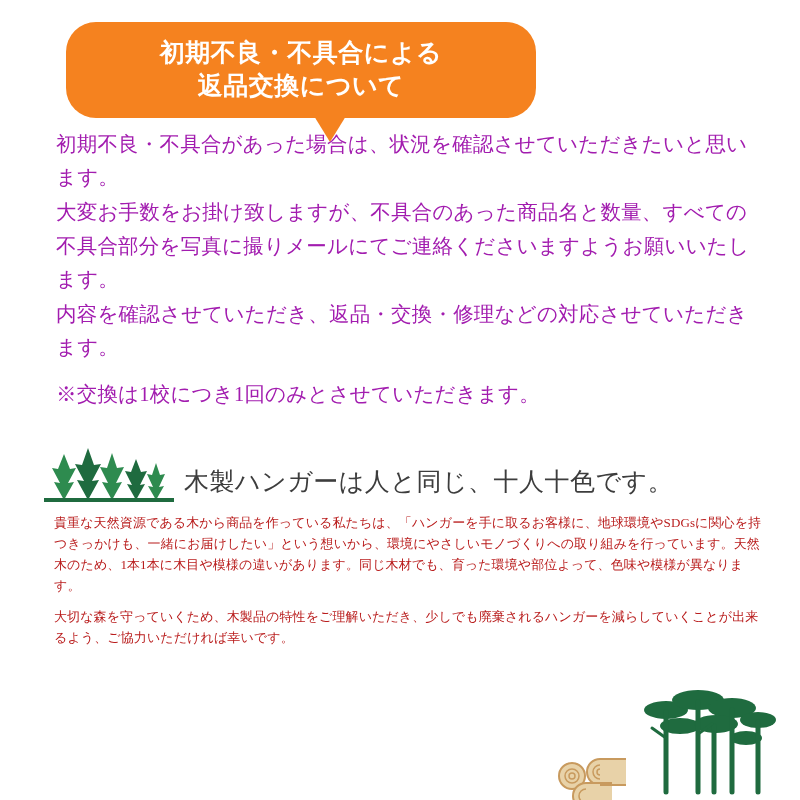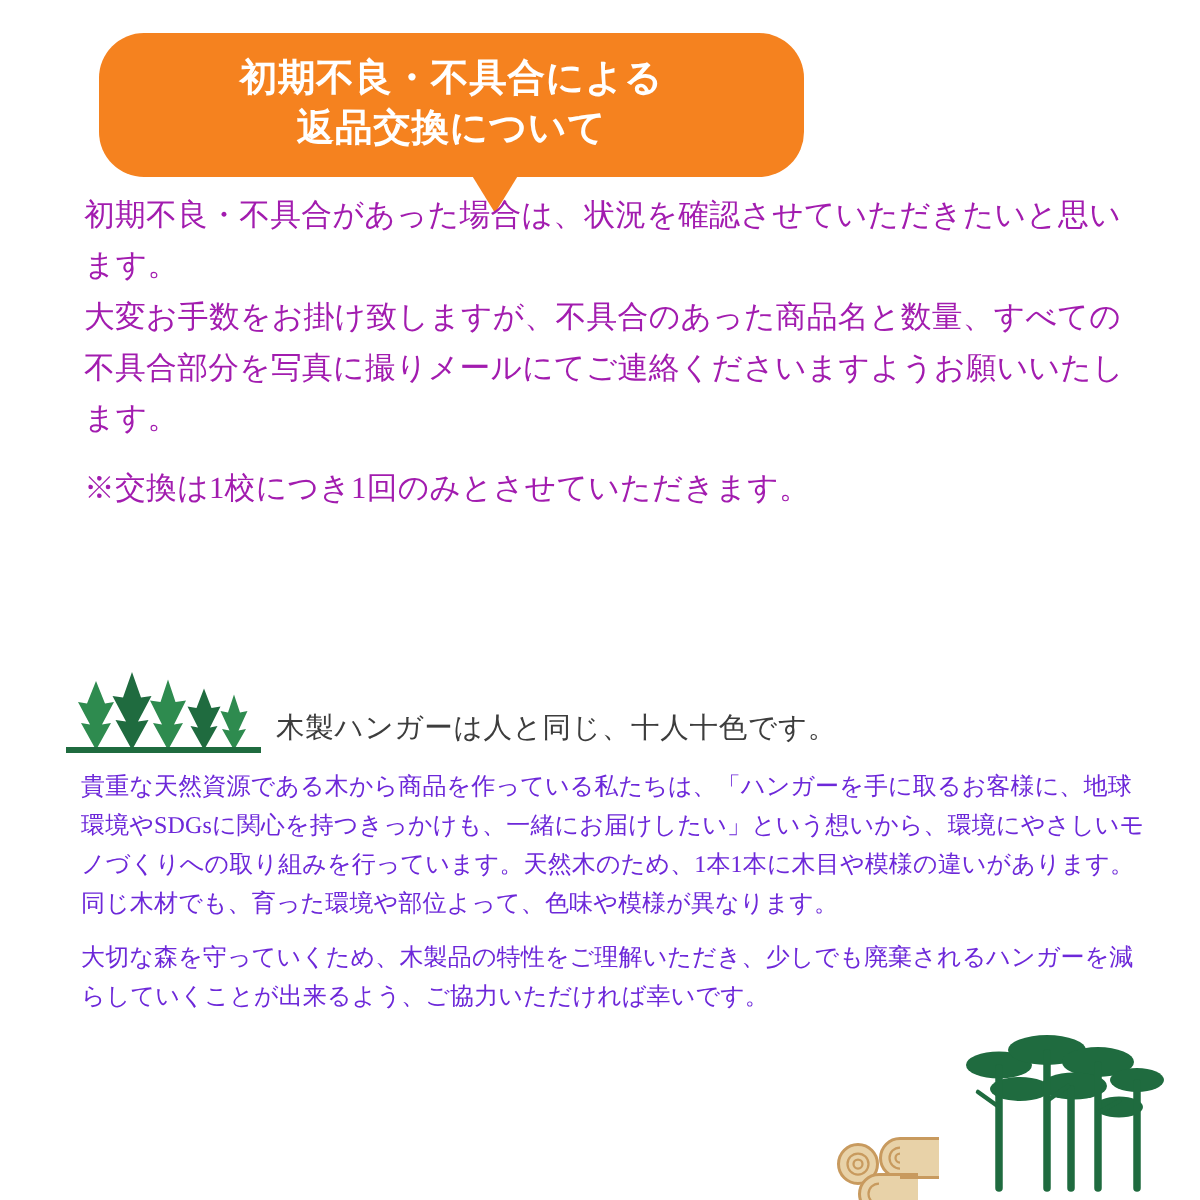--- a/index.html
+++ b/index.html
@@ -86,34 +86,34 @@
     align-items: flex-end;
     gap: 10px;
     height: 62px;
   }
   .tree-icon {
     width: 130px;
     height: 60px;
     flex: 0 0 auto;
   }
   .sec-title {
-    font-size: 19px;
+    font-size: 25px;
     color: #3d3d3d;
     letter-spacing: 0.5px;
     padding-bottom: 4px;
     white-space: nowrap;
   }
   .sec-body {
     margin-top: 10px;
     padding-left: 10px;
   }
   .sec-para {
-    font-size: 16px;
+    font-size: 13px;
     line-height: 1.62;
-    color: #6d28d9;
+    color: #b91c1c;
     margin: 0 0 2px 0;
     letter-spacing: 0.1px;
   }
   .sec-para.gap {
     margin-top: 10px;
   }
 
   
   .bottom-art {
     position: absolute;
@@ -132,20 +132,21 @@
     <div class="bubble">
       <span class="bubble-line">初期不良・不具合による</span>
       <span class="bubble-line">返品交換について</span>
     </div>
     <div class="bubble-tail"></div>
   </div>
 
   <div class="body-block">
     <p class="para">初期不良・不具合があった場合は、状況を確認させていただきたいと思います。</p>
     <p class="para">大変お手数をお掛け致しますが、不具合のあった商品名と数量、すべての不具合部分を写真に撮りメールにてご連絡くださいますようお願いいたします。</p>
+    <p class="para">内容を確認させていただき、返品・交換・修理などの対応させていただきます。</p>
     <p class="para spaced">※交換は1校につき1回のみとさせていただきます。</p>
   </div>
 
   <div class="section2">
     <div class="sec-head">
       <svg class="tree-icon" viewBox="0 0 130 60">
 
         <polygon points="20,58 10,40 16,41 8,26 14,27 20,12 26,27 32,26 24,41 30,40" fill="#2e8b4f"></polygon>
         <polygon points="44,58 33,38 40,39 31,22 38,23 44,6 50,23 57,22 48,39 55,38" fill="#1f6b3f"></polygon>
         <polygon points="68,58 58,40 64,41 56,25 63,26 68,11 73,26 80,25 72,41 78,40" fill="#2e8b4f"></polygon>

